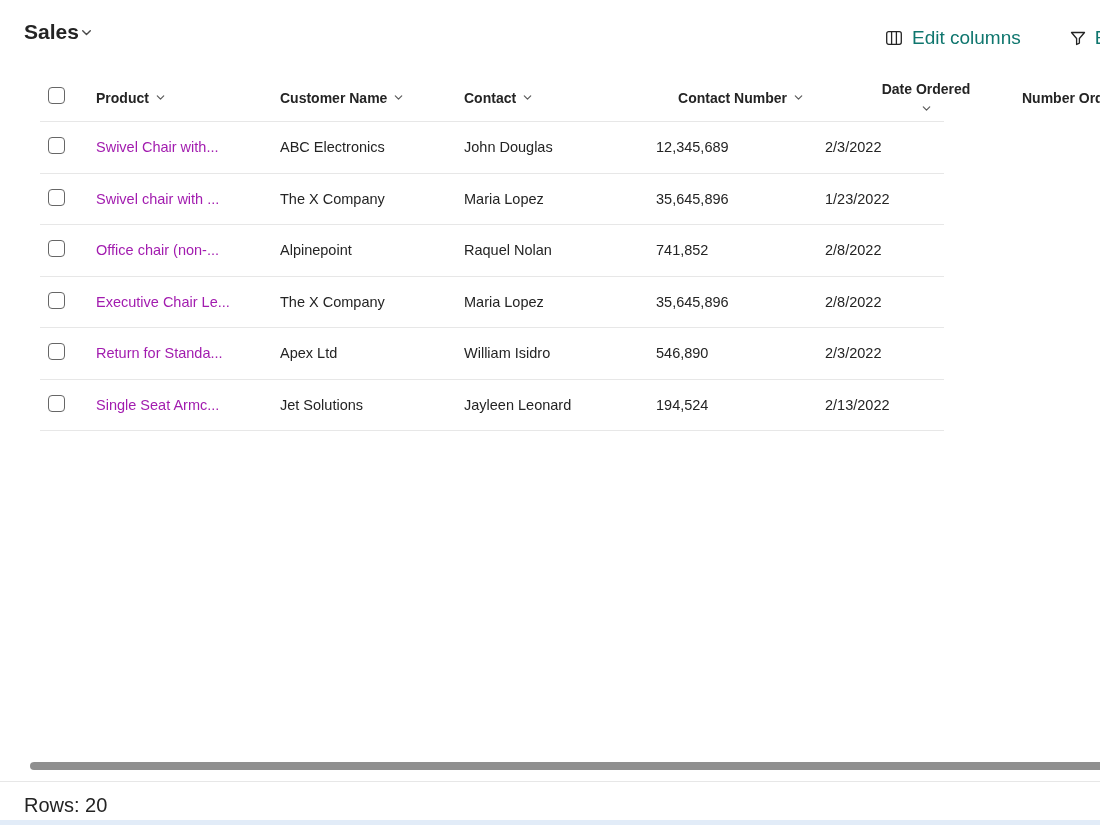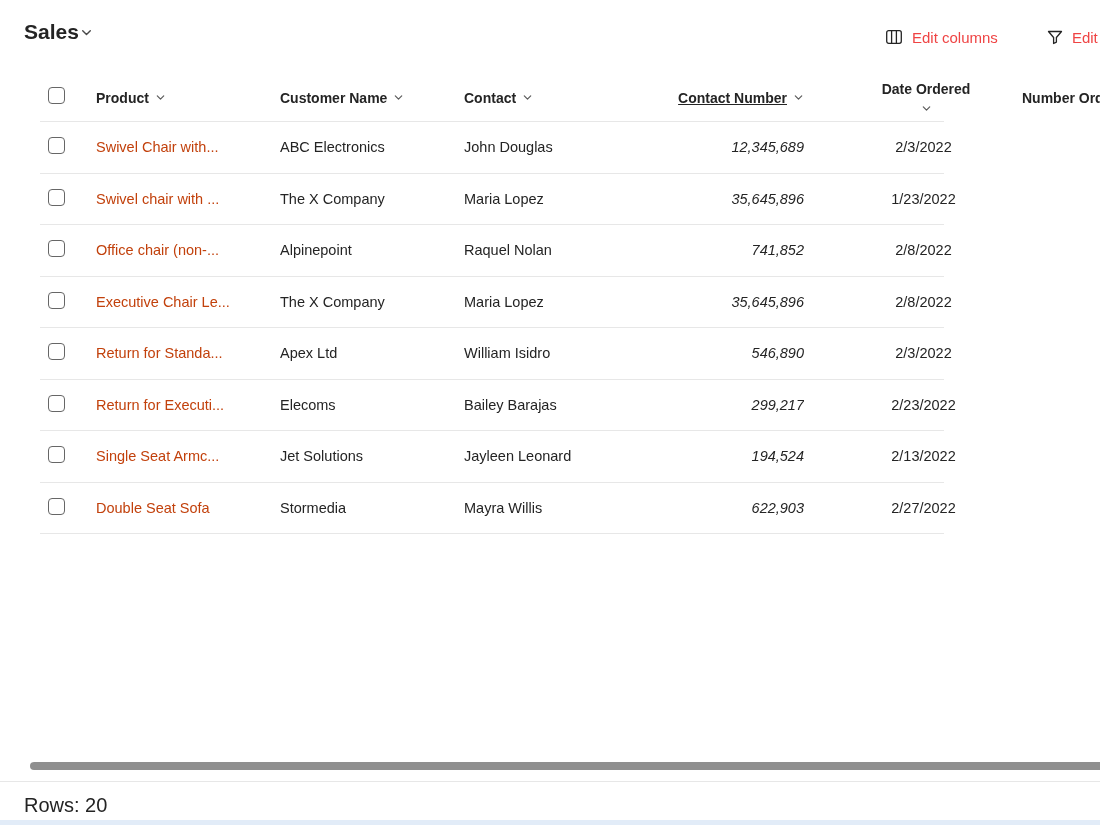--- a/index.html
+++ b/index.html
@@ -3,40 +3,40 @@
 <meta charset="utf-8">
 <style>
   html,body{margin:0;padding:0;}
   #app{position:relative;width:1100px;height:825px;background:#ffffff;overflow:hidden;
        font-family:"Liberation Sans",sans-serif;color:#242424;}
 
   
   .view-selector{position:absolute;left:24px;top:20px;display:flex;align-items:center;gap:1px;cursor:pointer;}
   .page-title{font-size:21px;font-weight:700;}
   .toolbar{position:absolute;left:884px;top:27px;display:flex;align-items:center;gap:48px;white-space:nowrap;}
-  .tbtn{display:flex;align-items:center;gap:8px;font-size:15px;color:#ef4444;background:none;border:none;
+  .tbtn{display:flex;align-items:center;gap:8px;font-size:19px;color:#0f766e;background:none;border:none;
         padding:0;font-family:inherit;cursor:pointer;}
 
   
   .grid{position:absolute;top:74px;left:0;width:944px;}
   .trow{margin-left:40px;display:grid;
         grid-template-columns:56px 184px 184px 192px 148px 218px 240px;
         align-items:center;border-bottom:1px solid #e7e7e7;}
   .thead{height:47px;}
   .hcell{display:flex;align-items:center;gap:6px;font-size:14px;font-weight:700;cursor:pointer;}
-  .h-contactnum{justify-content:flex-end;text-decoration:underline;}
+  .h-contactnum{justify-content:flex-end;}
   .h-date{padding-left:26px;flex-direction:column;}
   .body-row{height:50.5px;font-size:14.5px;cursor:pointer;background:#fff;}
   .cell{white-space:nowrap;overflow:hidden;}
   .c-check{padding-left:8px;overflow:visible;}
   .checkbox{display:inline-block;width:17px;height:17px;border:1px solid #666666;border-radius:4px;
             background:#fff;box-sizing:border-box;cursor:pointer;}
-  .c-contactnum{text-align:right;font-style:italic;}
-  .c-date{padding-left:21px;text-align:center;}
-  .link{color:#c2410c;text-decoration:none;cursor:pointer;}
+  .c-contactnum{}
+  .c-date{padding-left:21px;}
+  .link{color:#a21caf;text-decoration:none;cursor:pointer;}
 
   
   .hscrollbar{position:absolute;left:30px;right:-6px;top:762px;height:8px;border-radius:4px;background:#8f8f8f;cursor:pointer;}
   .footer-divider{position:absolute;left:0;width:1100px;top:781px;height:1px;background:#e7e7e7;}
   .status{position:absolute;left:24px;top:794px;font-size:20px;}
   .bottom-strip{position:absolute;left:0;right:0;bottom:0;height:5px;background:#e2ecf8;}
 
   .chev{flex:0 0 auto;}
 </style>
 </head>
@@ -153,49 +153,31 @@
     <div class="trow body-row">
       <div class="cell c-check"><span class="checkbox"></span></div>
       <div class="cell"><a class="link">Return for Standa...</a></div>
       <div class="cell">Apex Ltd</div>
       <div class="cell">William Isidro</div>
       <div class="cell c-contactnum">546,890</div>
       <div class="cell c-date">2/3/2022</div>
       <div class="cell"></div>
     </div>
 
-    <div class="trow body-row">
-      <div class="cell c-check"><span class="checkbox"></span></div>
-      <div class="cell"><a class="link">Return for Executi...</a></div>
-      <div class="cell">Elecoms</div>
-      <div class="cell">Bailey Barajas</div>
-      <div class="cell c-contactnum">299,217</div>
-      <div class="cell c-date">2/23/2022</div>
-      <div class="cell"></div>
-    </div>
 
     <div class="trow body-row">
       <div class="cell c-check"><span class="checkbox"></span></div>
       <div class="cell"><a class="link">Single Seat Armc...</a></div>
       <div class="cell">Jet Solutions</div>
       <div class="cell">Jayleen Leonard</div>
       <div class="cell c-contactnum">194,524</div>
       <div class="cell c-date">2/13/2022</div>
       <div class="cell"></div>
     </div>
 
-    <div class="trow body-row">
-      <div class="cell c-check"><span class="checkbox"></span></div>
-      <div class="cell"><a class="link">Double Seat Sofa</a></div>
-      <div class="cell">Stormedia</div>
-      <div class="cell">Mayra Willis</div>
-      <div class="cell c-contactnum">622,903</div>
-      <div class="cell c-date">2/27/2022</div>
-      <div class="cell"></div>
-    </div>
 
 
   </div>
 
   <div class="hscrollbar"></div>
   <div class="footer-divider"></div>
   <div class="status">Rows: 20</div>
   <div class="bottom-strip"></div>
 
 </div>

